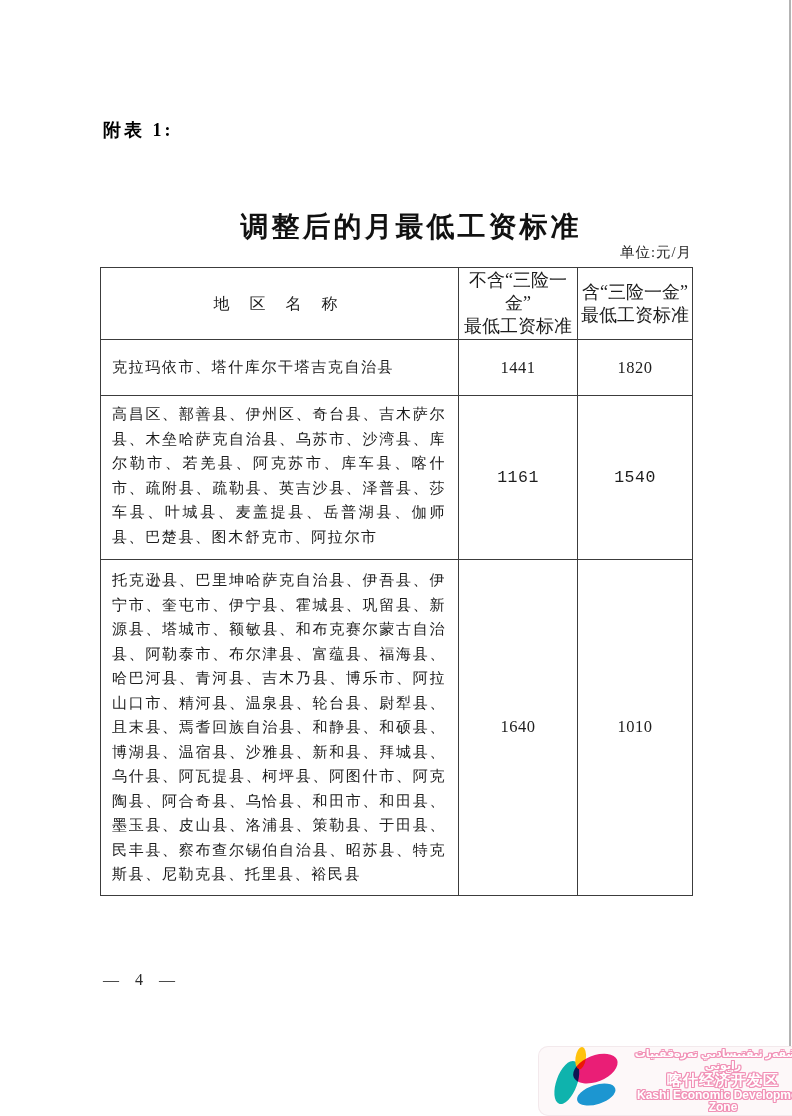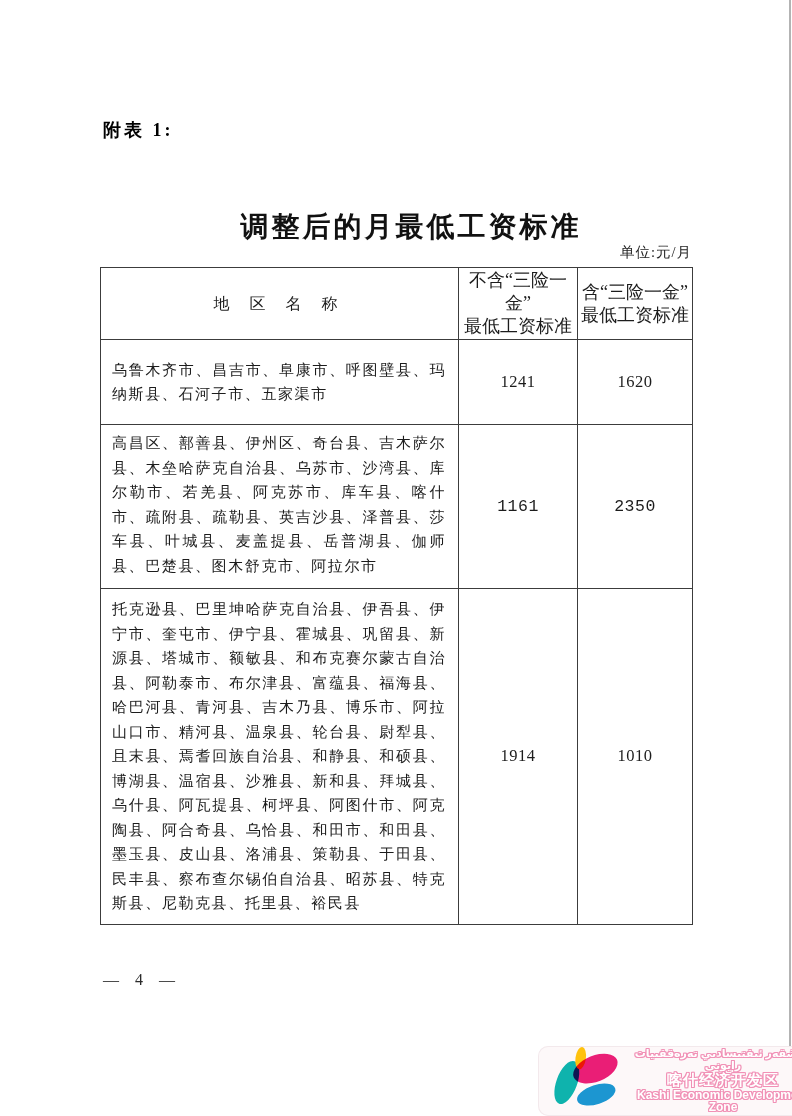--- a/index.html
+++ b/index.html
@@ -98,33 +98,33 @@
       <th class="hdr-cell hdr-region">地 区 名 称</th>
       <th class="hdr-cell">
         <div>不含“三险一金”</div>
         <div>最低工资标准</div>
       </th>
       <th class="hdr-cell">
         <div>含“三险一金”</div>
         <div>最低工资标准</div>
       </th>
     </tr>
-    <tr class="row-h2">
-      <td class="region-cell">乌鲁木齐市、昌吉市、阜康市、呼图壁县、玛纳斯县、石河子市、五家渠市</td>
-      <td class="num-cell">1241</td>
-      <td class="num-cell">1620</td>
+    <tr class="row-h1">
+      <td class="region-cell">克拉玛依市、塔什库尔干塔吉克自治县</td>
+      <td class="num-cell">1441</td>
+      <td class="num-cell">1820</td>
     </tr>
     <tr class="row-h3">
       <td class="region-cell">高昌区、鄯善县、伊州区、奇台县、吉木萨尔县、木垒哈萨克自治县、乌苏市、沙湾县、库尔勒市、若羌县、阿克苏市、库车县、喀什市、疏附县、疏勒县、英吉沙县、泽普县、莎车县、叶城县、麦盖提县、岳普湖县、伽师县、巴楚县、图木舒克市、阿拉尔市</td>
       <td class="num-cell">1161</td>
-      <td class="num-cell">2350</td>
+      <td class="num-cell">1540</td>
     </tr>
     <tr class="row-h4">
       <td class="region-cell">托克逊县、巴里坤哈萨克自治县、伊吾县、伊宁市、奎屯市、伊宁县、霍城县、巩留县、新源县、塔城市、额敏县、和布克赛尔蒙古自治县、阿勒泰市、布尔津县、富蕴县、福海县、哈巴河县、青河县、吉木乃县、博乐市、阿拉山口市、精河县、温泉县、轮台县、尉犁县、且末县、焉耆回族自治县、和静县、和硕县、博湖县、温宿县、沙雅县、新和县、拜城县、乌什县、阿瓦提县、柯坪县、阿图什市、阿克陶县、阿合奇县、乌恰县、和田市、和田县、墨玉县、皮山县、洛浦县、策勒县、于田县、民丰县、察布查尔锡伯自治县、昭苏县、特克斯县、尼勒克县、托里县、裕民县</td>
-      <td class="num-cell">1914</td>
+      <td class="num-cell">1640</td>
       <td class="num-cell">1010</td>
     </tr>
   </tbody>
 </table>
 
 <div class="page-number">— 4 —</div>
 
 <div class="logo-bar">
   <span class="logo-flower">
     <svg width="78" height="66" viewBox="0 0 90 76" xmlns="http://www.w3.org/2000/svg">

